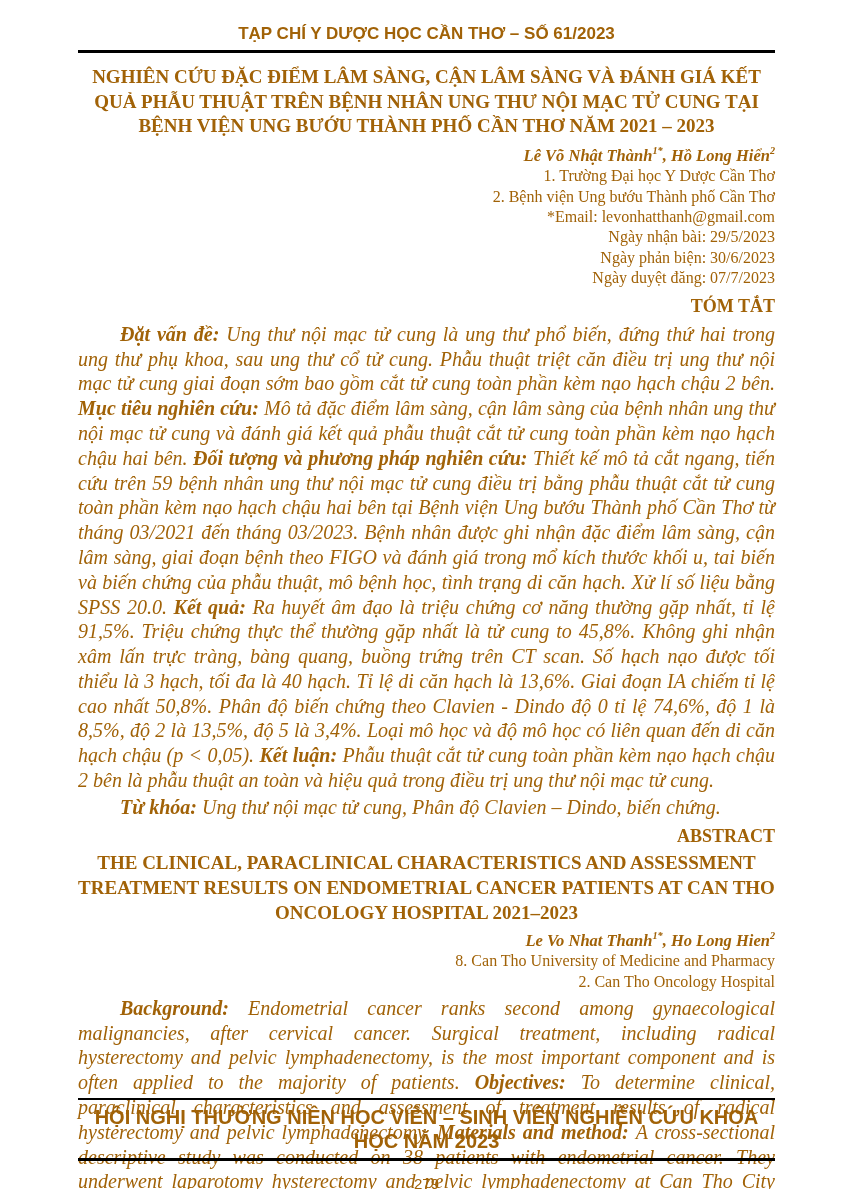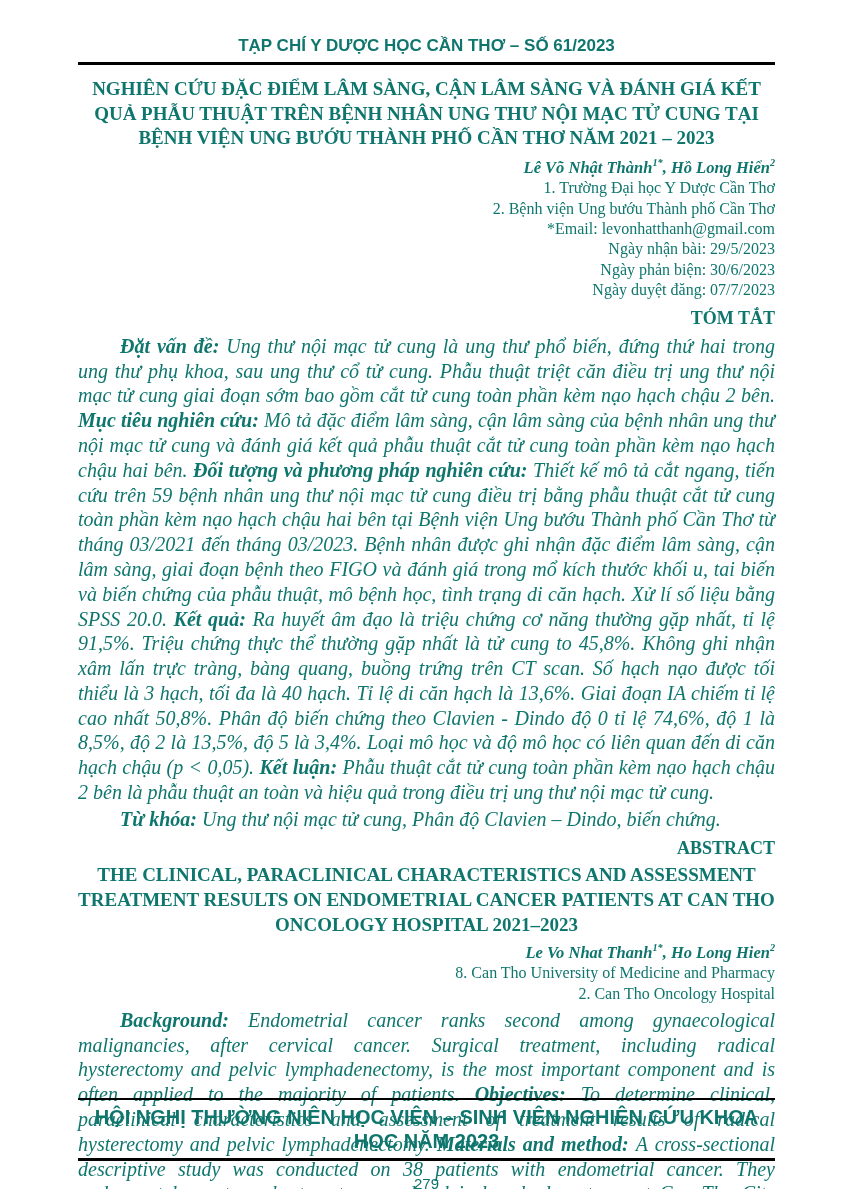--- a/index.html
+++ b/index.html
@@ -4,23 +4,23 @@
 <title>Paper Page</title>
 <style>
   * { margin: 0; padding: 0; box-sizing: border-box; }
   html, body { background: #e8e8e8; }
   .page {
     position: relative;
     width: 853px;
     height: 1189px;
     margin: 0 auto;
     background: #ffffff;
-    color: #0f766e;
+    color: #a16207;
     font-family: "Liberation Serif", serif;
-    padding: 36px 78px 0 78px;
+    padding: 24px 78px 0 78px;
     overflow: hidden;
   }
   
   .journal-title {
     text-align: center;
     font-family: "Liberation Sans", sans-serif;
     font-weight: bold;
     font-size: 17px;
     line-height: 1.2;
     margin-bottom: 6px;

